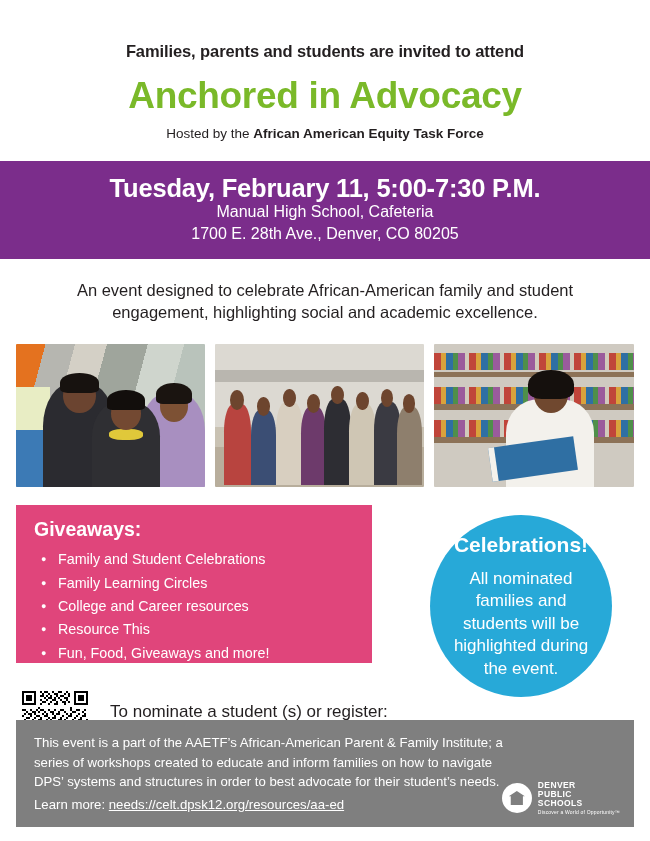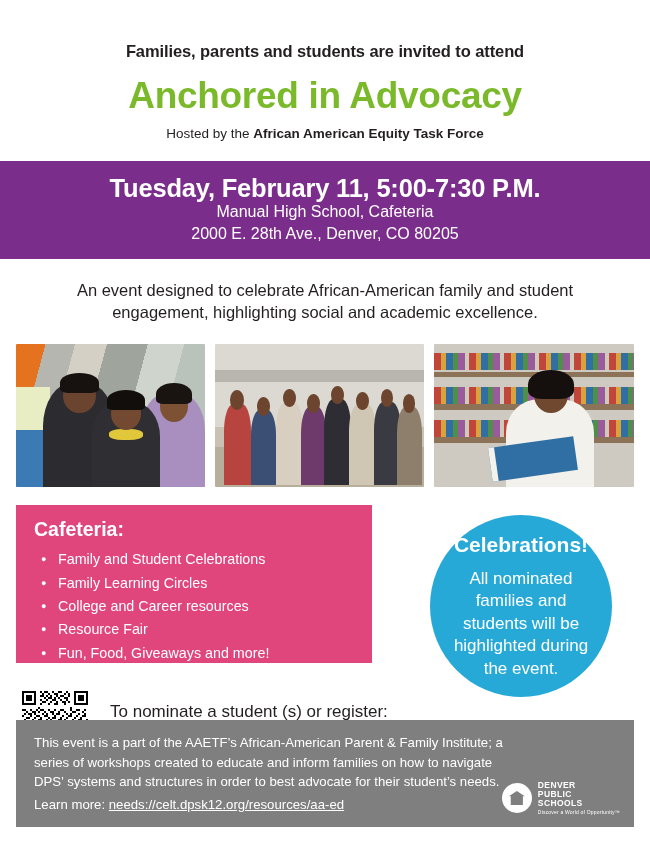--- a/index.html
+++ b/index.html
@@ -358,21 +358,21 @@
     <div class="invite-line">Families, parents and students are invited to attend</div>
     <div class="main-title">Anchored in Advocacy</div>
     <div class="hosted-line">
       <span>Hosted by the </span><b>African American Equity Task Force</b>
     </div>
   </div>
 
   <div class="purple-band">
     <div class="band-date">Tuesday, February 11, 5:00-7:30 P.M.</div>
     <div class="band-venue">Manual High School, Cafeteria</div>
-    <div class="band-address">2000 E. 28th Ave., Denver, CO 80205</div>
+    <div class="band-address">1700 E. 28th Ave., Denver, CO 80205</div>
   </div>
 
   <div class="description">An event designed to celebrate African-American family and student engagement, highlighting social and academic excellence.</div>
 
   <div class="photos">
     <div class="photo photo-1">
       <div class="p1-bg"></div>
       <div class="p1-wall3"></div>
       <div class="p1-wall2"></div>
       <div class="p1-g1"></div>
@@ -418,26 +418,26 @@
       <div class="p3-shelf" style="top:65%;height:4%;"></div>
       <div class="p3-girl-body"></div>
       <div class="p3-girl-head"></div>
       <div class="p3-girl-hair"></div>
       <div class="p3-book"></div>
     </div>
   </div>
 
   <div class="mid">
     <div class="activities">
-      <h3>Cafeteria:</h3>
+      <h3>Giveaways:</h3>
       <ul>
         <li>Family and Student Celebrations</li>
         <li>Family Learning Circles</li>
         <li>College and Career resources</li>
-        <li>Resource Fair</li>
+        <li>Resource This</li>
         <li>Fun, Food, Giveaways and more!</li>
       </ul>
     </div>
 
     <div class="circle">
       <div class="circle-title">Celebrations!</div>
       <div class="circle-text">All nominated families and students will be highlighted during the event.</div>
     </div>
   </div>
 

